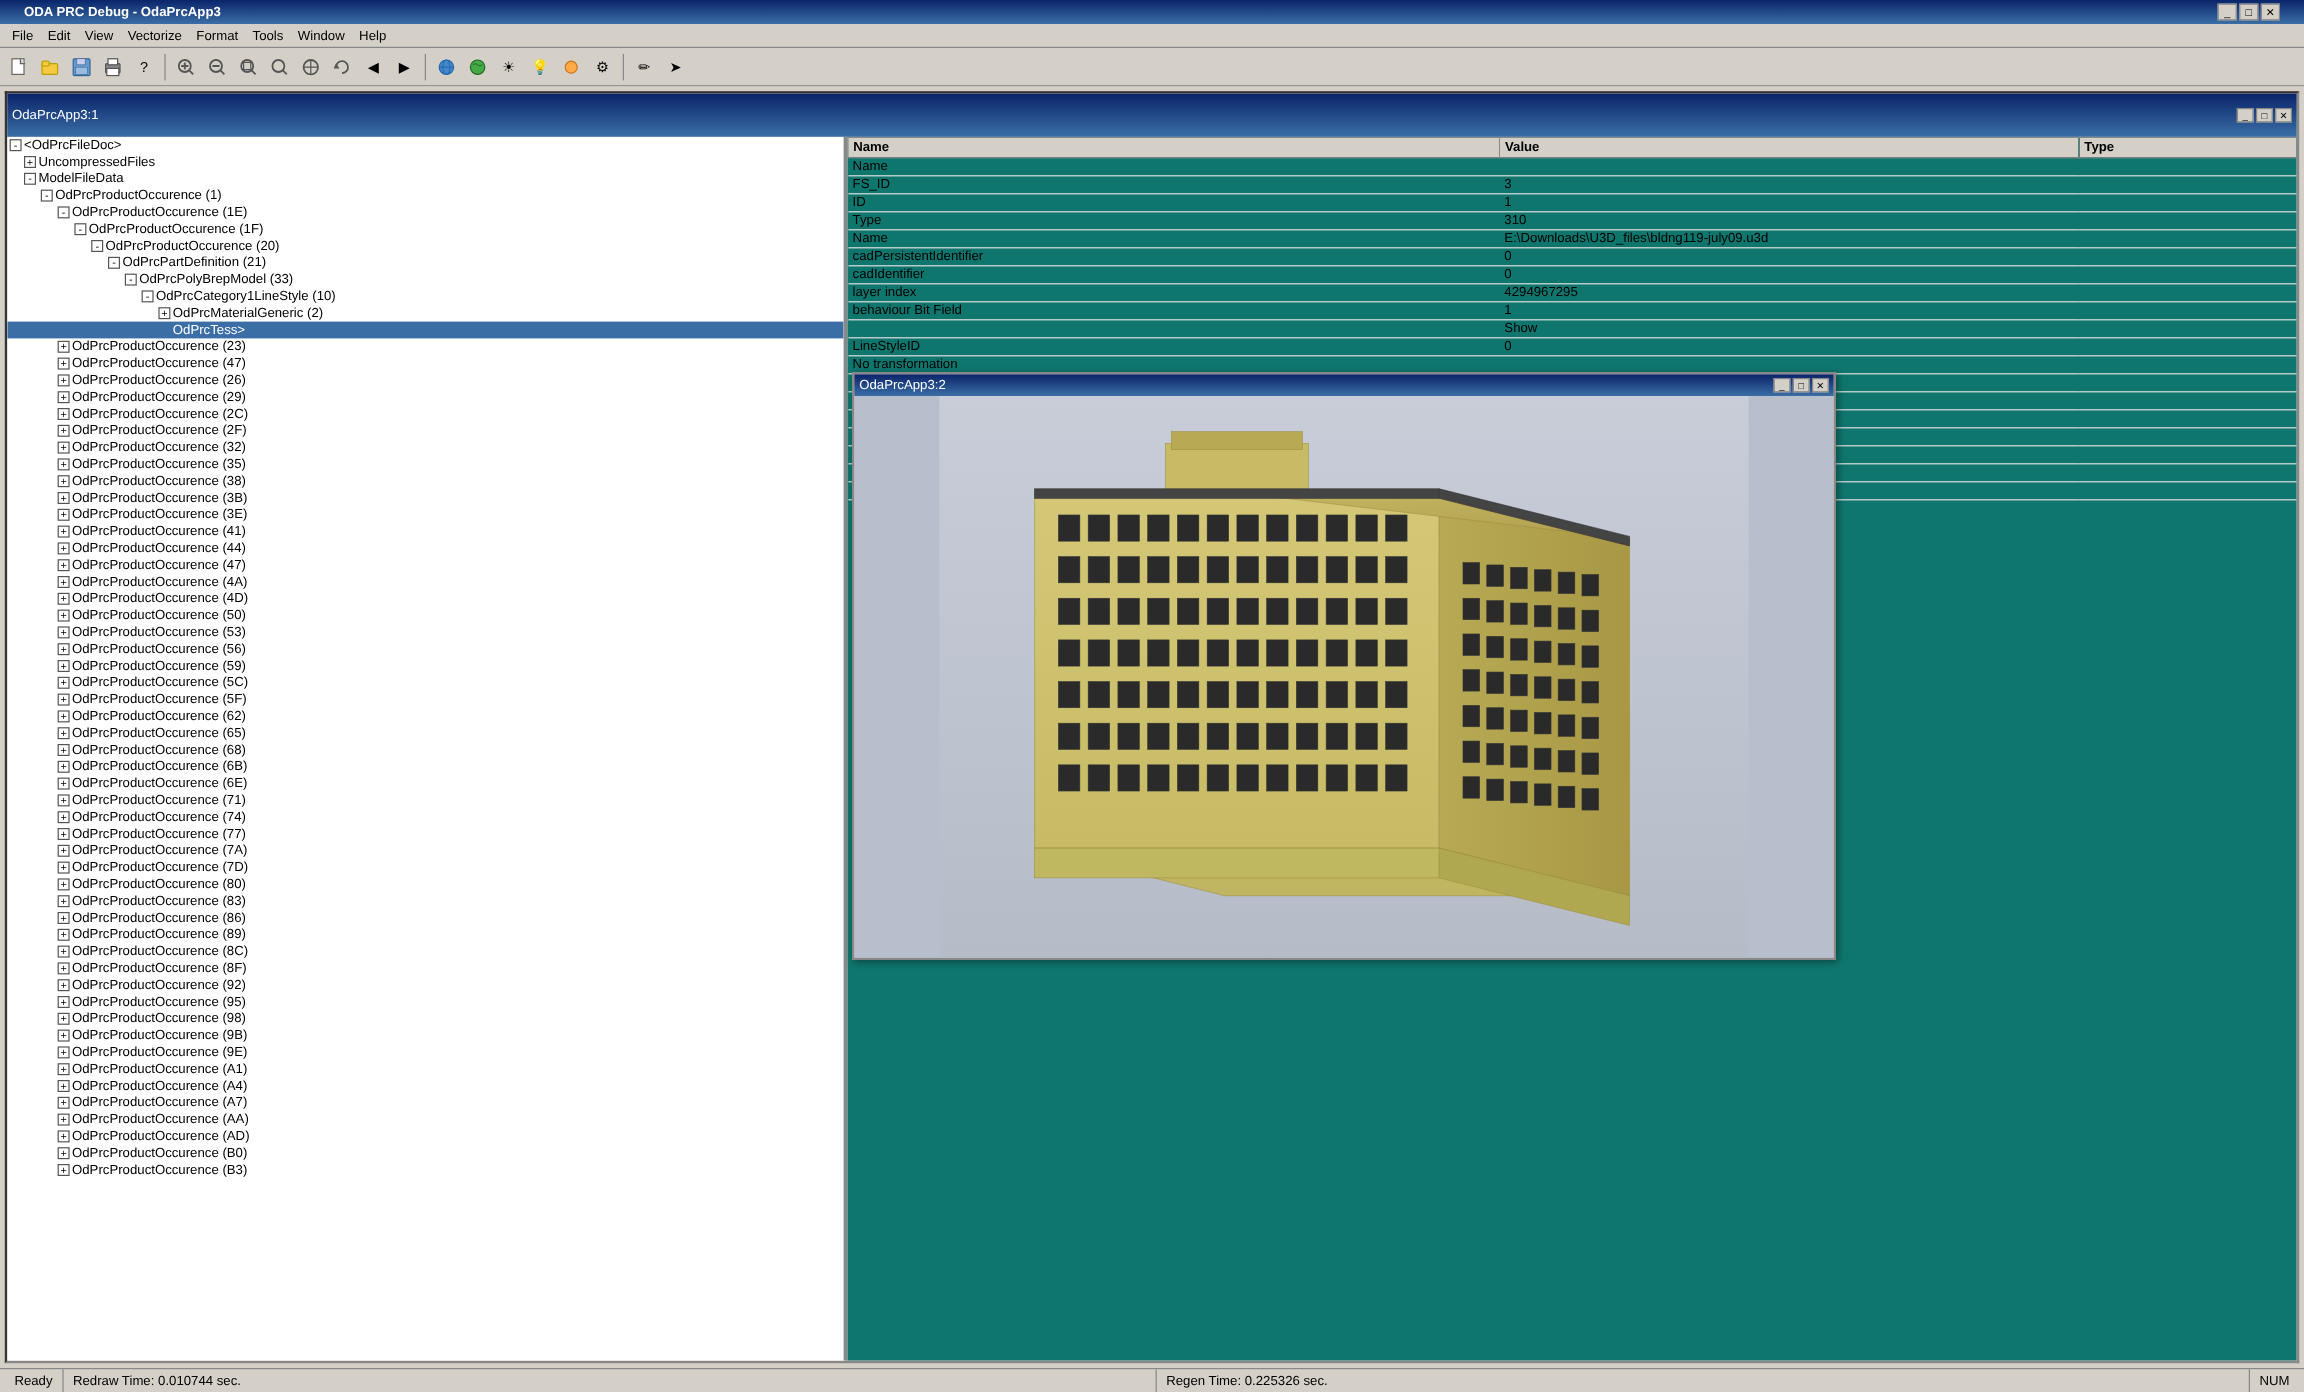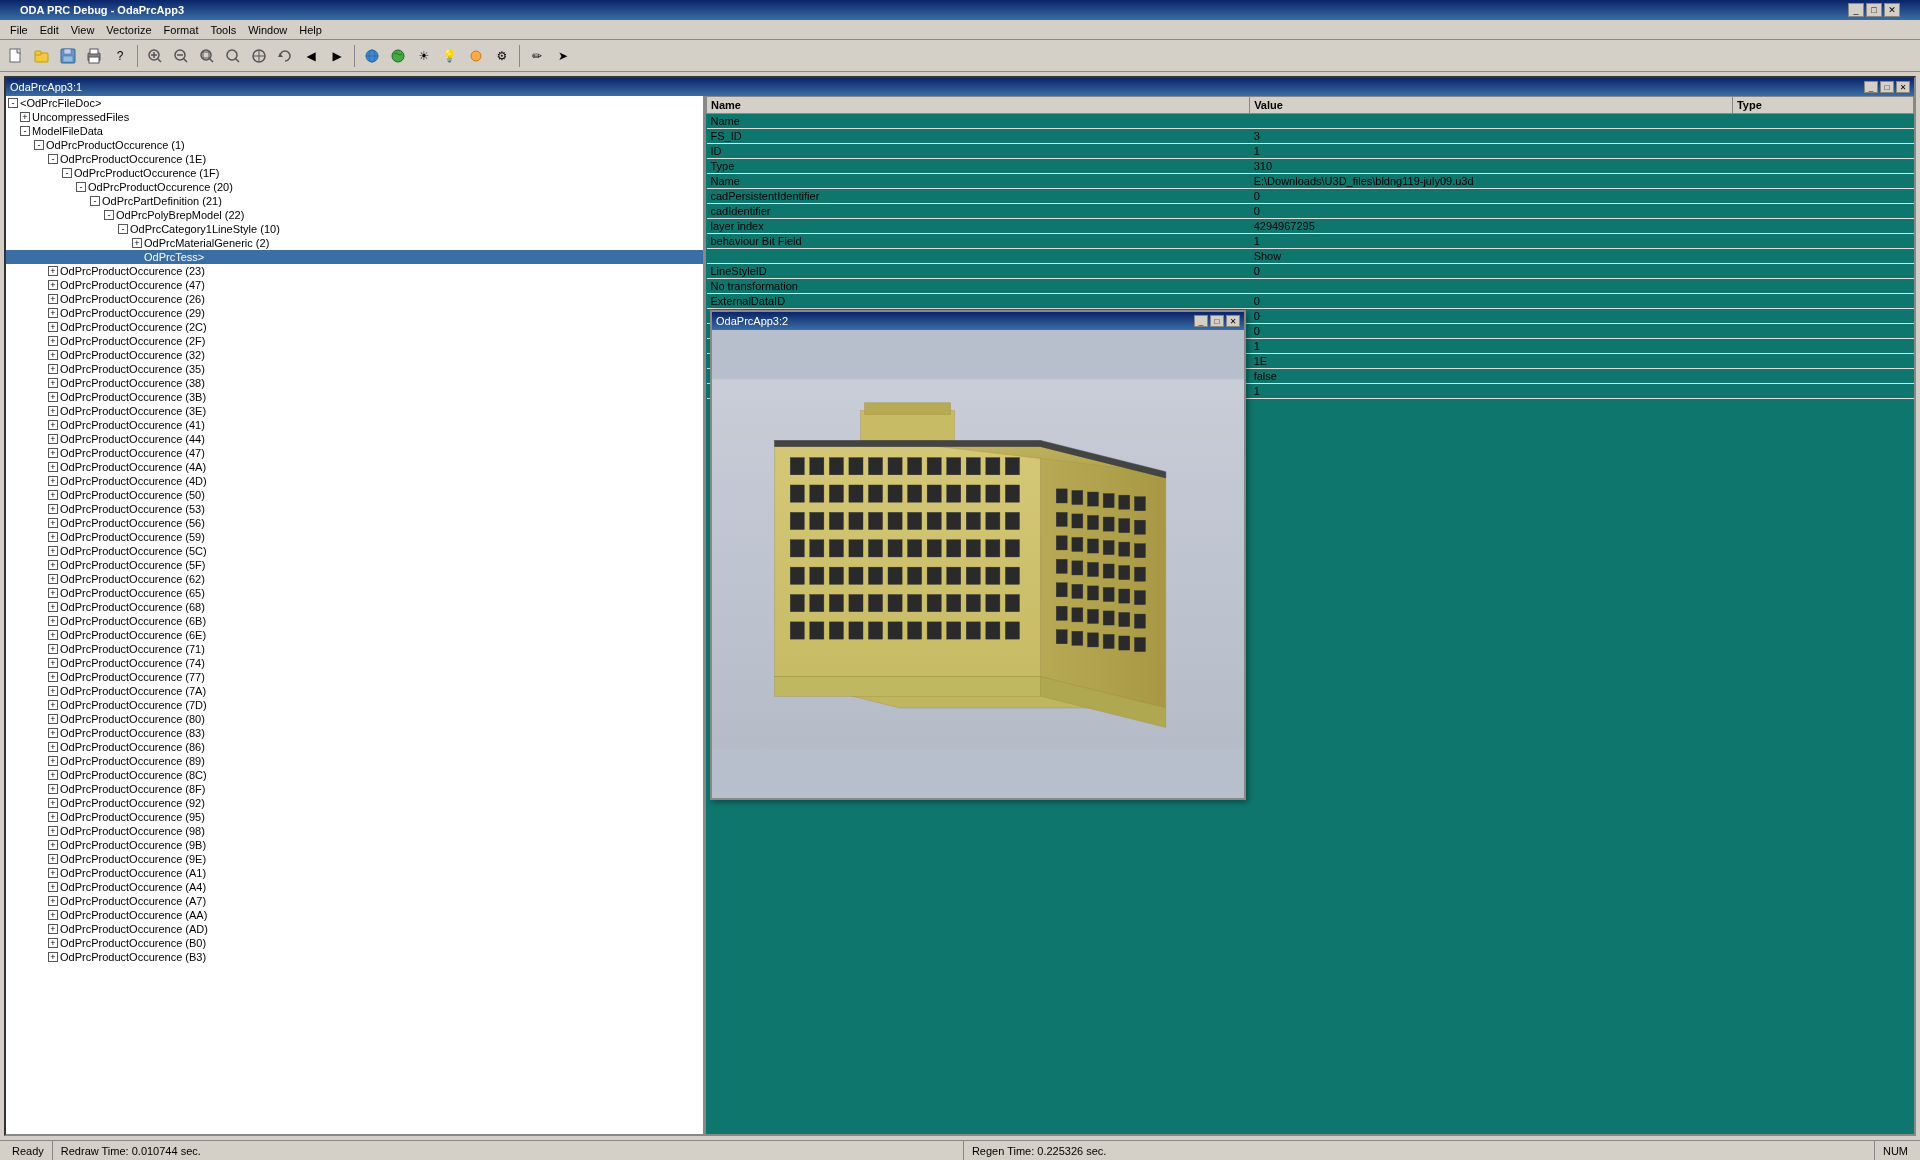--- a/index.html
+++ b/index.html
@@ -69,21 +69,21 @@
       border: 2px inset #888;
       background: #d4d0c8;
       display: flex;
       flex-direction: column;
       overflow: hidden;
     }
 
     #sub-title-bar {
       background: linear-gradient(to bottom, #0a246a, #3a6ea5);
       color: white;
-      height: 18px;
+      height: 36px;
       display: flex;
       align-items: center;
       justify-content: space-between;
       padding: 0 4px;
       font-size: 11px;
     }
     #sub-title-bar-buttons { display: flex; gap: 2px; }
     #sub-title-bar-buttons button {
       width: 14px; height: 12px; font-size: 8px; background: #d4d0c8; border: 1px solid #888; cursor: pointer;
     }
@@ -143,21 +143,21 @@
       border-bottom: 1px solid #e0e0e0;
       padding: 1px 4px;
       font-size: 11px;
     }
 
     
     #view3d-window {
       position: absolute;
       top: 310px;
       left: 710px;
-      width: 536px;
+      width: 820px;
       height: 490px;
       background: #d4d0c8;
       border: 2px solid #888;
       box-shadow: 2px 2px 6px rgba(0,0,0,0.4);
       z-index: 10;
     }
     #view3d-title {
       background: linear-gradient(to bottom, #0a246a, #3a6ea5);
       color: white;
       height: 18px;
@@ -389,21 +389,21 @@
         <div class="tree-item indent-5">
           <span class="minus-box">-</span>
           <span>OdPrcProductOccurence (20)</span>
         </div>
         <div class="tree-item indent-6">
           <span class="minus-box">-</span>
           <span>OdPrcPartDefinition (21)</span>
         </div>
         <div class="tree-item indent-7">
           <span class="minus-box">-</span>
-          <span>OdPrcPolyBrepModel (22)</span>
+          <span>OdPrcPolyBrepModel (33)</span>
         </div>
         <div class="tree-item indent-8">
           <span class="minus-box">-</span>
           <span>OdPrcCategory1LineStyle (10)</span>
         </div>
         <div class="tree-item indent-8" style="padding-left:126px;">
           <span class="plus-box">+</span>
           <span>OdPrcMaterialGeneric (2)</span>
         </div>
         <div class="tree-item indent-8 selected" style="padding-left:126px;">

